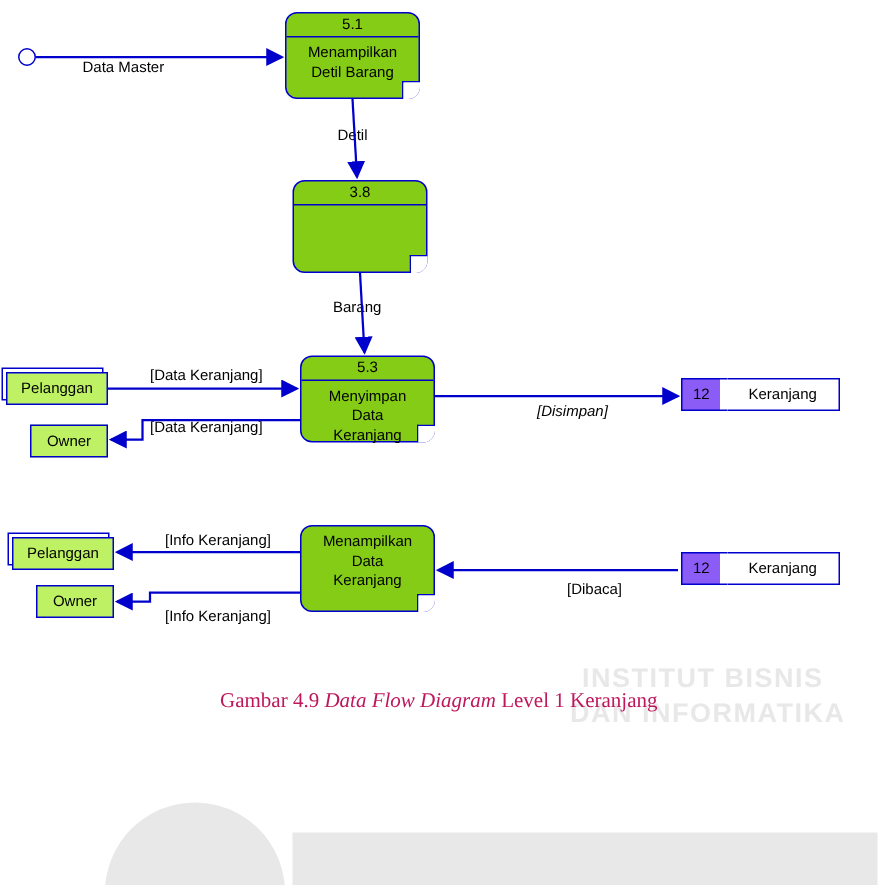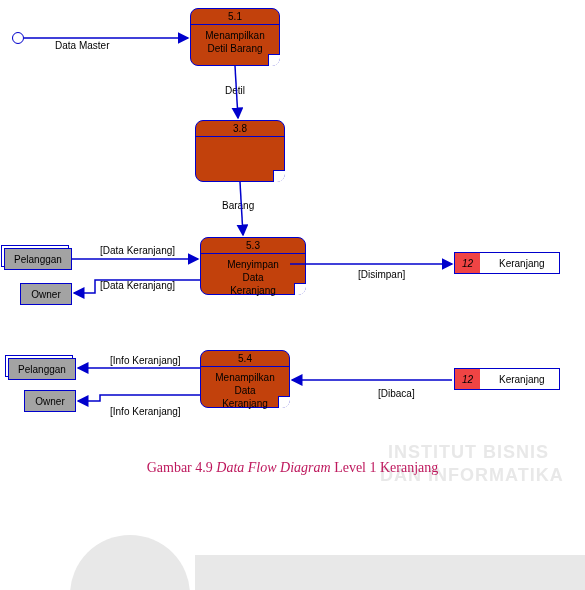--- a/index.html
+++ b/index.html
@@ -13,21 +13,21 @@
     }
     .diagram {
       position: relative;
       width: 100%;
       height: 100%;
     }
     .process {
       position: absolute;
       border: 1.5px solid #0000cc;
       border-radius: 8px;
-      background: #c2410c;
+      background: #84cc16;
       text-align: center;
       font-size: 10px;
       color: #000;
     }
     .process .pid {
       border-bottom: 1px solid #0000cc;
       padding: 2px 0;
       font-size: 10px;
     }
     .process .pname {
@@ -41,21 +41,21 @@
       width: 12px;
       height: 12px;
       border-left: 1.5px solid #0000cc;
       border-top: 1.5px solid #0000cc;
       background: #fff;
       border-bottom-right-radius: 8px;
     }
     .entity {
       position: absolute;
       border: 1.5px solid #0000cc;
-      background: #a3a3a3;
+      background: #bef264;
       font-size: 10px;
       display: flex;
       align-items: center;
       justify-content: center;
       color: #000;
     }
     .entity.shadow::before {
       content: "";
       position: absolute;
       left: -4px;
@@ -72,22 +72,21 @@
       font-size: 10px;
       color: #000;
     }
     .datastore .ds-id {
       border: 1.5px solid #0000cc;
       border-right: none;
       width: 26px;
       display: flex;
       align-items: center;
       justify-content: center;
-      background: #ef4444;
-      font-style: italic;
+      background: #8b5cf6;
     }
     .datastore .ds-bar {
       width: 5px;
       border-top: 1.5px solid #0000cc;
       border-bottom: 1.5px solid #0000cc;
       background: #fff;
     }
     .datastore .ds-name {
       border: 1.5px solid #0000cc;
       border-left: none;
@@ -171,28 +170,27 @@
     <div class="pid">5.1</div>
     <div class="pname">Menampilkan<br>Detil Barang</div>
     <div class="corner"></div>
   </div>
 
   <div class="process" style="left:195px; top:120px; width:90px; height:62px;">
     <div class="pid">3.8</div>
     <div class="corner"></div>
   </div>
 
-  <div class="process" style="left:200px; top:237px; width:106px; height:58px;">
+  <div class="process" style="left:200px; top:237px; width:90px; height:58px;">
     <div class="pid">5.3</div>
     <div class="pname">Menyimpan<br>Data<br>Keranjang</div>
     <div class="corner"></div>
   </div>
 
   <div class="process" style="left:200px; top:350px; width:90px; height:58px;">
-    <div class="pid">5.4</div>
     <div class="pname">Menampilkan<br>Data<br>Keranjang</div>
     <div class="corner"></div>
   </div>
 
   <div class="entity shadow" style="left:4px; top:248px; width:68px; height:22px;">Pelanggan</div>
   <div class="entity" style="left:20px; top:283px; width:52px; height:22px;">Owner</div>
 
   <div class="entity shadow" style="left:8px; top:358px; width:68px; height:22px;">Pelanggan</div>
   <div class="entity" style="left:24px; top:390px; width:52px; height:22px;">Owner</div>
 
@@ -205,21 +203,21 @@
     <div class="ds-id">12</div>
     <div class="ds-bar"></div>
     <div class="ds-name">Keranjang</div>
   </div>
 
   <div class="flowlabel" style="left:55px; top:40px;">Data Master</div>
   <div class="flowlabel" style="left:225px; top:85px;">Detil</div>
   <div class="flowlabel" style="left:222px; top:200px;">Barang</div>
   <div class="flowlabel" style="left:100px; top:245px;">[Data Keranjang]</div>
   <div class="flowlabel" style="left:100px; top:280px;">[Data Keranjang]</div>
-  <div class="flowlabel" style="left:358px; top:269px;">[Disimpan]</div>
+  <div class="flowlabel" style="left:358px; top:269px;font-style:italic;">[Disimpan]</div>
   <div class="flowlabel" style="left:110px; top:355px;">[Info Keranjang]</div>
   <div class="flowlabel" style="left:110px; top:406px;">[Info Keranjang]</div>
   <div class="flowlabel" style="left:378px; top:388px;">[Dibaca]</div>
 
   <svg class="arrows">
     <defs>
       <marker id="arrow" markerWidth="8" markerHeight="8" refX="7" refY="4" orient="auto">
         <path d="M0,0 L8,4 L0,8 Z" fill="#0000cc"></path>
       </marker>
     </defs>

